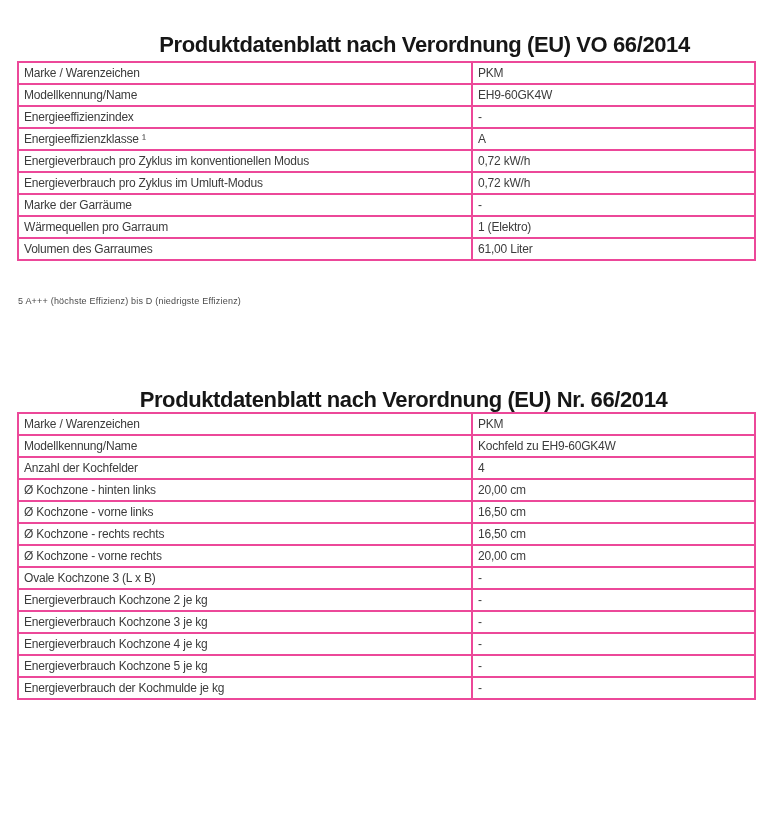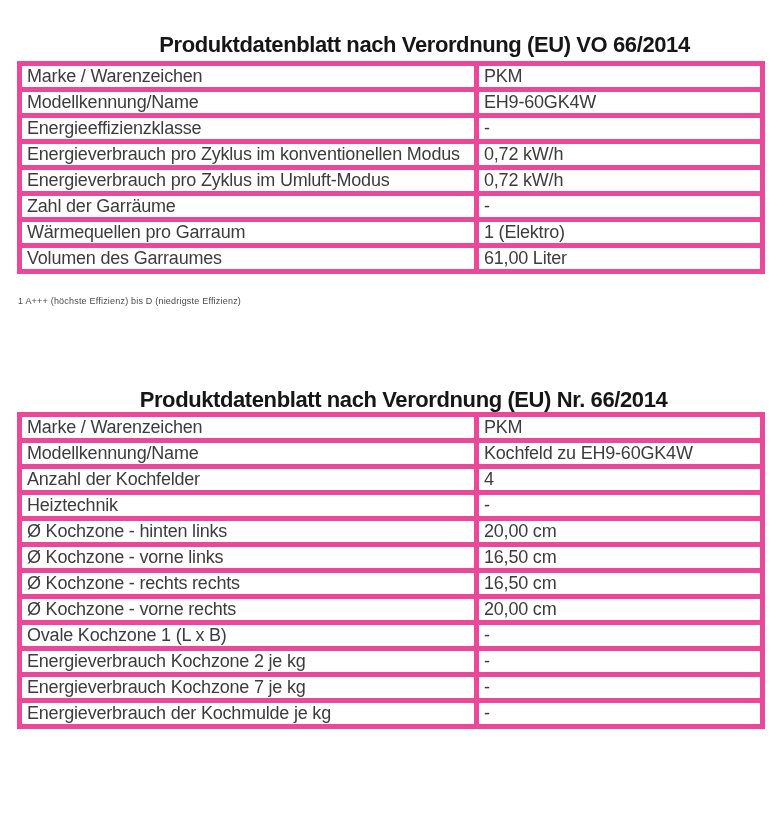--- a/index.html
+++ b/index.html
@@ -29,22 +29,22 @@
   table.data {
     position: absolute;
     left: 17px;
     width: 735px;
     border-collapse: collapse;
     table-layout: fixed;
   }
   #table1 { top: 61px; }
   #table2 { top: 412px; }
   table.data td {
-    border: 5px solid #ec4899;
-    font-size: 18px;
+    border: 2px solid #ec4899;
+    font-size: 12px;
     color: #3c3c3c;
     height: 20px;
     padding: 0 5px;
     vertical-align: middle;
     letter-spacing: -0.2px;
     white-space: nowrap;
     overflow: hidden;
   }
   td.lbl { width: 442px; }
   td.val { width: 271px; }
@@ -66,94 +66,102 @@
   <tbody>
     <tr>
       <td class="lbl">Marke / Warenzeichen</td>
       <td class="val">PKM</td>
     </tr>
     <tr>
       <td class="lbl">Modellkennung/Name</td>
       <td class="val">EH9-60GK4W</td>
     </tr>
     <tr>
-      <td class="lbl">Energieeffizienzklasse</td>
+      <td class="lbl">Energieeffizienzindex</td>
       <td class="val">-</td>
+    </tr>
+    <tr>
+      <td class="lbl">Energieeffizienzklasse ¹</td>
+      <td class="val">A</td>
     </tr>
     <tr>
       <td class="lbl">Energieverbrauch pro Zyklus im konventionellen Modus</td>
       <td class="val">0,72 kW/h</td>
     </tr>
     <tr>
       <td class="lbl">Energieverbrauch pro Zyklus im Umluft-Modus</td>
       <td class="val">0,72 kW/h</td>
     </tr>
     <tr>
-      <td class="lbl">Zahl der Garräume</td>
+      <td class="lbl">Marke der Garräume</td>
       <td class="val">-</td>
     </tr>
     <tr>
       <td class="lbl">Wärmequellen pro Garraum</td>
       <td class="val">1 (Elektro)</td>
     </tr>
     <tr>
       <td class="lbl">Volumen des Garraumes</td>
       <td class="val">61,00 Liter</td>
     </tr>
   </tbody>
 </table>
 
-<div class="footnote">1 A+++ (höchste Effizienz) bis D (niedrigste Effizienz)</div>
+<div class="footnote">5 A+++ (höchste Effizienz) bis D (niedrigste Effizienz)</div>
 
 <h1 id="title2" class="doc-title">Produktdatenblatt nach Verordnung (EU) Nr. 66/2014</h1>
 
 <table id="table2" class="data">
   <tbody>
     <tr>
       <td class="lbl">Marke / Warenzeichen</td>
       <td class="val">PKM</td>
     </tr>
     <tr>
       <td class="lbl">Modellkennung/Name</td>
       <td class="val">Kochfeld zu EH9-60GK4W</td>
     </tr>
     <tr>
       <td class="lbl">Anzahl der Kochfelder</td>
       <td class="val">4</td>
     </tr>
     <tr>
-      <td class="lbl">Heiztechnik</td>
-      <td class="val">-</td>
-    </tr>
-    <tr>
       <td class="lbl">Ø Kochzone - hinten links</td>
       <td class="val">20,00 cm</td>
     </tr>
     <tr>
       <td class="lbl">Ø Kochzone - vorne links</td>
       <td class="val">16,50 cm</td>
     </tr>
     <tr>
       <td class="lbl">Ø Kochzone - rechts rechts</td>
       <td class="val">16,50 cm</td>
     </tr>
     <tr>
       <td class="lbl">Ø Kochzone - vorne rechts</td>
       <td class="val">20,00 cm</td>
     </tr>
     <tr>
-      <td class="lbl">Ovale Kochzone 1 (L x B)</td>
+      <td class="lbl">Ovale Kochzone 3 (L x B)</td>
       <td class="val">-</td>
     </tr>
     <tr>
       <td class="lbl">Energieverbrauch Kochzone 2 je kg</td>
       <td class="val">-</td>
     </tr>
     <tr>
-      <td class="lbl">Energieverbrauch Kochzone 7 je kg</td>
+      <td class="lbl">Energieverbrauch Kochzone 3 je kg</td>
+      <td class="val">-</td>
+    </tr>
+    <tr>
+      <td class="lbl">Energieverbrauch Kochzone 4 je kg</td>
+      <td class="val">-</td>
+    </tr>
+    <tr>
+      <td class="lbl">Energieverbrauch Kochzone 5 je kg</td>
       <td class="val">-</td>
     </tr>
     <tr>
       <td class="lbl">Energieverbrauch der Kochmulde je kg</td>
       <td class="val">-</td>
     </tr>
   </tbody>
 </table>
 
 </body></html>

